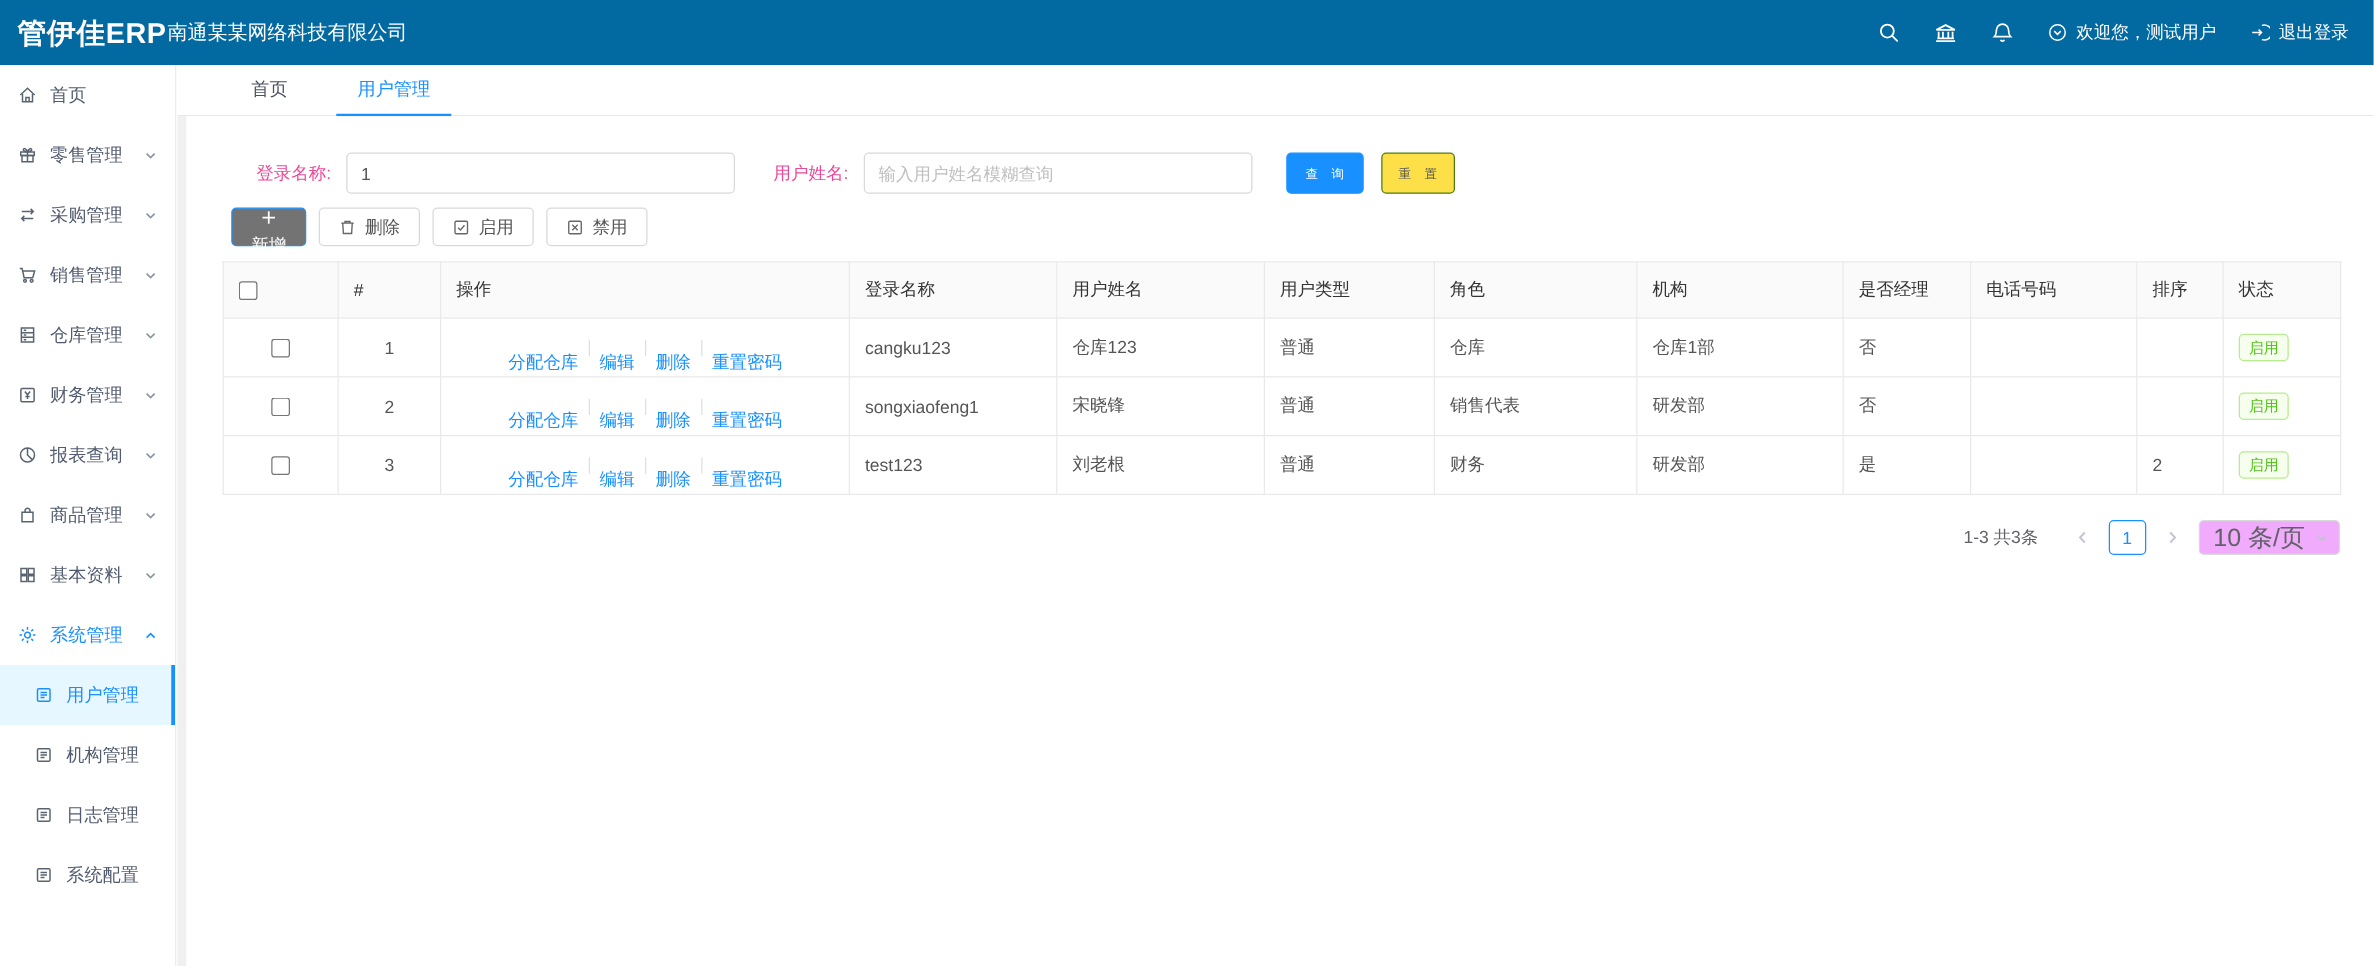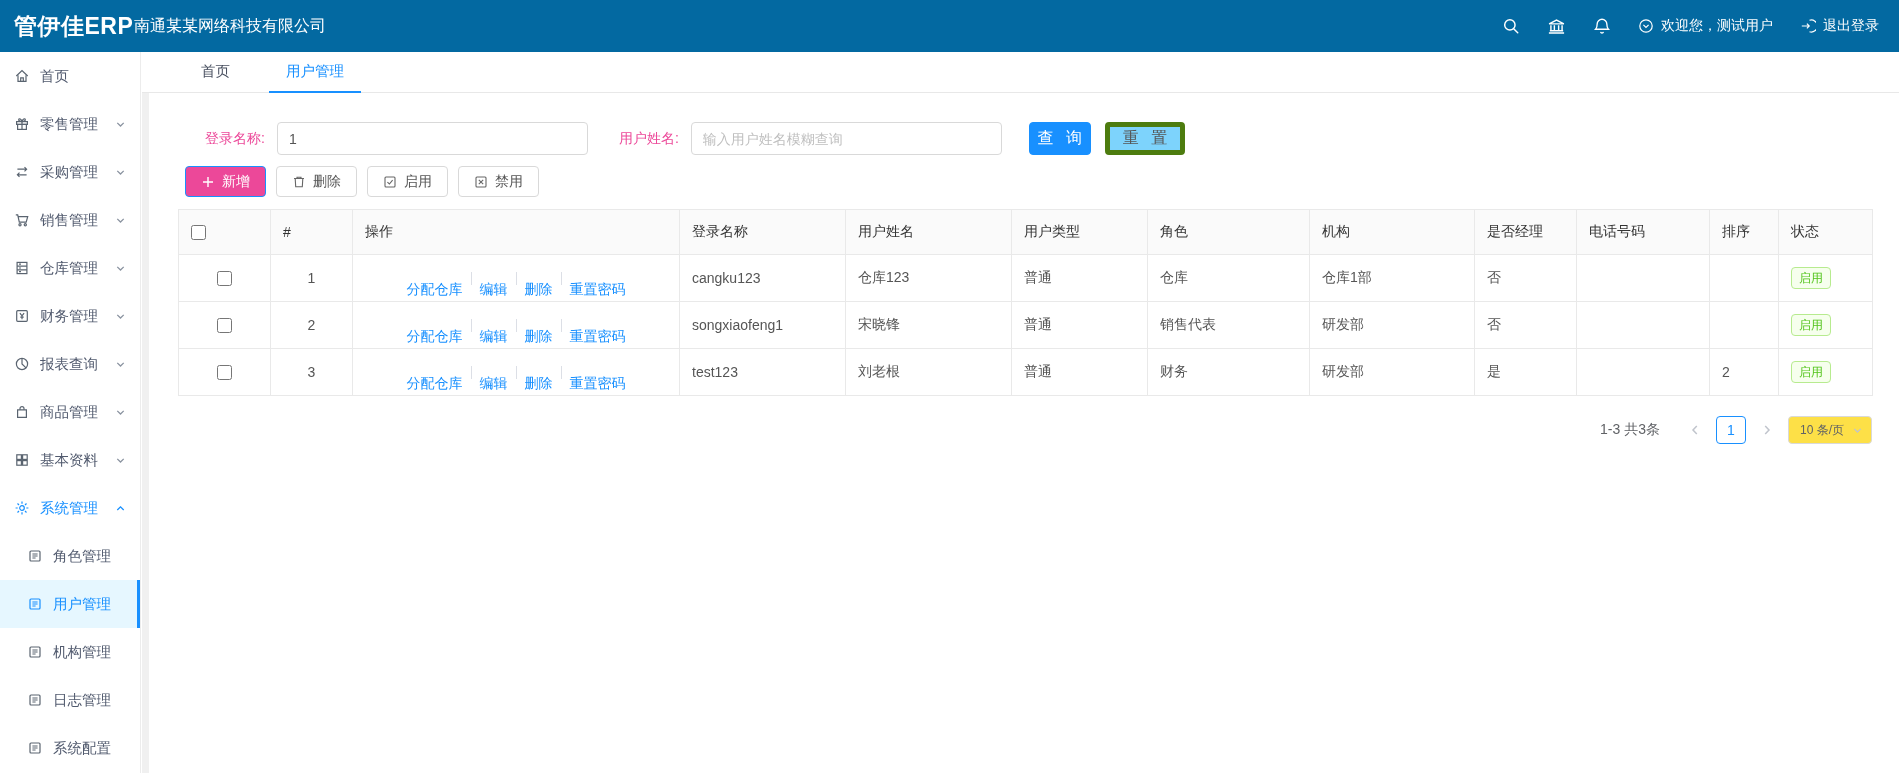--- a/index.html
+++ b/index.html
@@ -31,48 +31,48 @@
   .tab.active { color:#1890ff; border-bottom-color:#1890ff; }
 
   .content { position:absolute; top:41px; left:0; right:0; bottom:0; background:#fff; border-left:7px solid #f0f0f0; overflow:hidden; }
 
   
   .search-row { display:flex; align-items:center; margin:29px 0 0 56px; }
   .flabel { font-size:14px; color:#ec4899; white-space:nowrap; }
   .txt { width:311px; height:33px; border:1px solid #d9d9d9; border-radius:4px; padding:0 11px; font-size:14px; color:#555; margin-left:12px; outline:none; font-family:inherit; }
   .txt::placeholder { color:#bfbfbf; }
   .lbl-gap { margin-left:31px; }
-  .btn { height:33px; border-radius:4px; font-size:16px; cursor:pointer; font-family:inherit; }
+  .btn { height:33px; border-radius:4px; font-size:10px; cursor:pointer; font-family:inherit; }
   .btn-primary { margin-left:27px; width:62px; background:#1890ff; color:#fff; border:1px solid #1890ff; letter-spacing:4px; padding-left:4px; }
-  .btn-plain { margin-left:14px; padding:0 13px; background:#7dd3fc; border:5px solid #4d7c0f; color:#555; letter-spacing:4px; padding-right:9px; }
+  .btn-plain { margin-left:14px; padding:0 13px; background:#fde047; border:1px solid #4d7c0f; color:#555; letter-spacing:4px; padding-right:9px; }
 
   
   .toolbar { display:flex; align-items:center; margin:11px 0 0 36px; gap:10px; }
   .tbtn { height:31px; padding:0 15px; border-radius:4px; font-size:14px; display:inline-flex; align-items:center; gap:7px; border:1px solid #d9d9d9; background:#fff; color:#555; cursor:pointer; font-family:inherit; }
-  .tbtn.primary { background:#ec4899; border-color:#1890ff; color:#fff; }
+  .tbtn.primary { background:#737373; border-color:#1890ff; color:#fff;flex-direction:column; }
   .icon14 { width:14px; height:14px; flex:0 0 14px; }
 
   
   .tbl { margin:12px 0 0 29px; border-collapse:collapse; table-layout:fixed; width:1694px; font-size:14px; }
   .tbl th, .tbl td { border:1px solid #e9e9e9; padding:0 12px; overflow:hidden; white-space:nowrap; }
   .tbl thead th { background:#fafafa; font-weight:400; color:#333; text-align:left; height:45px; }
   .tbl tbody td { color:#555; height:47px; background:#fff; }
   .tc { text-align:center; }
   .chk { width:15px; height:15px; accent-color:#1890ff; vertical-align:middle; cursor:pointer; }
   .op-links { display:flex; align-items:center; justify-content:center; gap:8px; }
   .op-link { color:#1890ff; cursor:pointer; text-decoration:none; white-space:nowrap;margin-top:24px; }
   .sep { width:1px; height:13px; background:#dcdfe6; }
   .badge-enabled { display:inline-block; padding:2px 7px; font-size:12px; line-height:16px; color:#52c41a; background:#f6ffed; border:1px solid #b7eb8f; border-radius:4px; }
 
   
   .pager { display:flex; align-items:center; justify-content:flex-end; margin-top:20px; padding-right:27px; gap:10px; color:#606266; }
   .pg-total { font-size:14px; margin-right:14px; }
   .pg-arrow { display:inline-flex; align-items:center; justify-content:center; width:22px; height:28px; color:#c0c4cc; cursor:pointer; }
   .pg-num { width:30px; height:28px; border:1px solid #1890ff; border-radius:4px; color:#1890ff; display:inline-flex; align-items:center; justify-content:center; font-size:14px; background:#fff; cursor:pointer; }
-  .pg-size { height:28px; border:1px solid #d9d9d9; border-radius:4px; background:#fde047; display:inline-flex; align-items:center; gap:8px; padding:0 8px 0 11px; font-size:12px; color:#606266; cursor:pointer; }
+  .pg-size { height:28px; border:1px solid #d9d9d9; border-radius:4px; background:#f0abfc; display:inline-flex; align-items:center; gap:8px; padding:0 8px 0 11px; font-size:20px; color:#606266; cursor:pointer; }
 </style>
 </head>
 <body>
 
 <header class="topbar">
   <div class="logo">管伊佳ERP</div>
   <div class="company">南通某某网络科技有限公司</div>
   <div class="topbar-right">
     <span class="tb-icon">
       <svg width="18" height="18" viewBox="0 0 16 16" fill="none" stroke="#fff" stroke-width="1.3">
@@ -240,27 +240,20 @@
         <path d="M8 1.6v2.1 M8 12.3v2.1 M1.6 8h2.1 M12.3 8h2.1 M3.5 3.5 5 5 M11 11l1.5 1.5 M12.5 3.5 11 5 M5 11l-1.5 1.5"></path>
       </svg>
     <span class="s-label">系统管理</span>
     <span class="chev">
         <svg width="11" height="11" viewBox="0 0 12 12" fill="none" stroke="#1890ff" stroke-width="1.4">
           <path d="M2.5 7.7 6 4.2l3.5 3.5"></path>
         </svg>
       </span>
   </div>
 
-  <div class="side-item sub">
-    <svg class="icon16" viewBox="0 0 16 16" fill="none" stroke="#5a6470" stroke-width="1.2">
-        <rect x="3" y="3" width="10" height="10" rx="1"></rect>
-        <path d="M5.4 6h5.2 M5.4 8h5.2 M5.4 10h3.2"></path>
-      </svg>
-    <span class="s-label">角色管理</span>
-  </div>
 
   <div class="side-item sub selected">
     <svg class="icon16" viewBox="0 0 16 16" fill="none" stroke="#1890ff" stroke-width="1.2">
         <rect x="3" y="3" width="10" height="10" rx="1"></rect>
         <path d="M5.4 6h5.2 M5.4 8h5.2 M5.4 10h3.2"></path>
       </svg>
     <span class="s-label">用户管理</span>
   </div>
 
   <div class="side-item sub">

